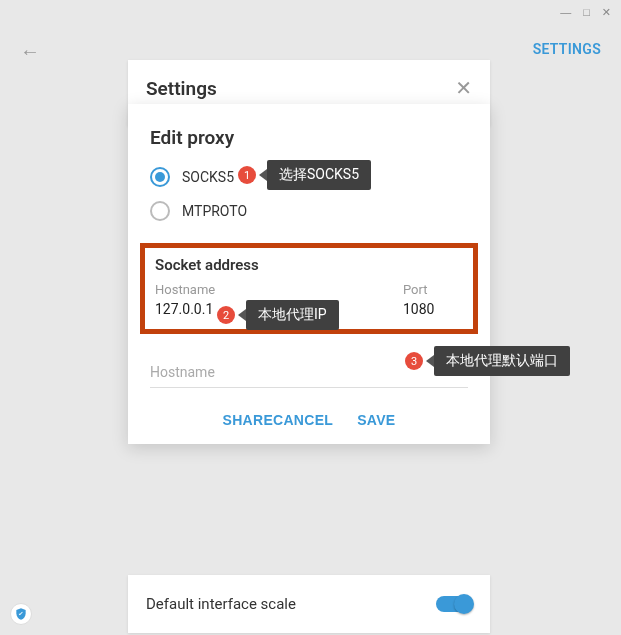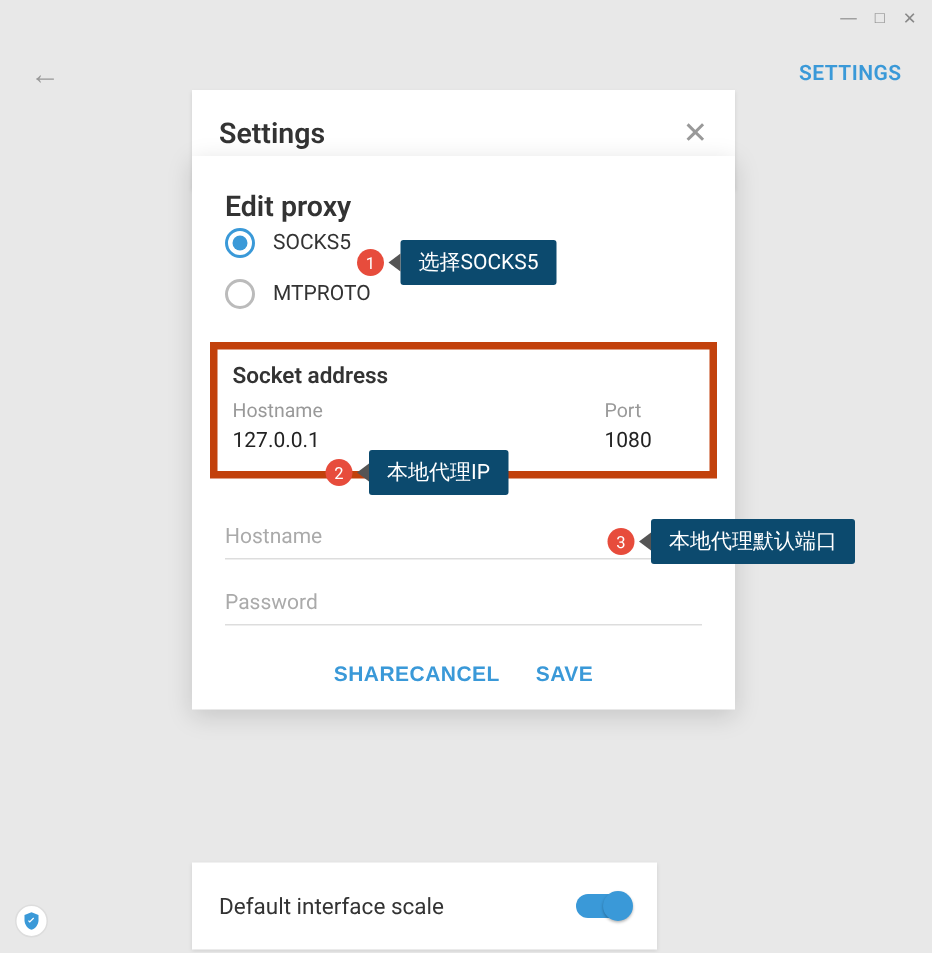--- a/index.html
+++ b/index.html
@@ -45,21 +45,21 @@
       display: flex;
       justify-content: space-between;
       align-items: center;
       margin-bottom: 10px;
     }
     .settings-title { font-size: 19px; font-weight: 600; color: #333; }
     .close-x { color: #999; font-size: 20px; cursor: pointer; font-weight: 300; }
     .settings-bottom {
       position: absolute;
       top: 575px; left: 128px;
-      width: 310px;
+      width: 362px;
       background: #fff;
       padding: 20px 18px;
       display: flex;
       justify-content: space-between;
       align-items: center;
       box-shadow: 0 1px 3px rgba(0,0,0,0.1);
     }
     .scale-label { font-size: 15px; color: #333; }
     .toggle {
       width: 36px; height: 16px;
@@ -89,21 +89,21 @@
     .shield svg { width: 14px; height: 14px; }
     .modal {
       position: absolute;
       top: 104px; left: 128px;
       width: 362px;
       background: #fff;
       box-shadow: 0 4px 16px rgba(0,0,0,0.15);
       padding: 22px 22px 16px;
       z-index: 100;
     }
-    .modal-title { font-size: 19px; font-weight: 600; color: #333; margin-bottom: 3px; }
+    .modal-title { font-size: 19px; font-weight: 600; color: #333; margin-bottom: 18px; }
     .radio-group { display: flex; flex-direction: column; gap: 14px; margin-bottom: 22px; }
     .radio-item { display: flex; align-items: center; gap: 12px; cursor: pointer; }
     .radio {
       width: 20px; height: 20px;
       border: 2px solid #bbb;
       border-radius: 50%;
       display: flex; align-items: center; justify-content: center;
       flex-shrink: 0;
     }
     .radio.selected { border-color: #3a99d8; }
@@ -141,21 +141,21 @@
     .action-btn {
       font-size: 14px;
       font-weight: 600;
       color: #3a99d8;
       letter-spacing: 0.3px;
       cursor: pointer;
       background: none; border: none;
     }
     .callout {
       position: absolute;
-      background: #0c4a6e;
+      background: #404040;
       color: #fff;
       font-size: 14px;
       padding: 6px 12px;
       border-radius: 2px;
       white-space: nowrap;
       z-index: 200;
     }
     .callout-pointer {
       position: absolute;
       left: -8px; top: 50%;
@@ -223,23 +223,20 @@
         <span class="field-label">Port</span>
         <div class="field-value">1080</div>
       </div>
     </div>
   </div>
 
   <div class="credentials">
     <div class="input-row">
       <span class="input-placeholder">Hostname</span>
     </div>
-    <div class="input-row">
-      <span class="input-placeholder">Password</span>
-    </div>
   </div>
 
   <div class="modal-footer">
     <button class="action-btn">SHARE</button>
     <div class="footer-right">
       <button class="action-btn">CANCEL</button>
       <button class="action-btn">SAVE</button>
     </div>
   </div>
 </div>

